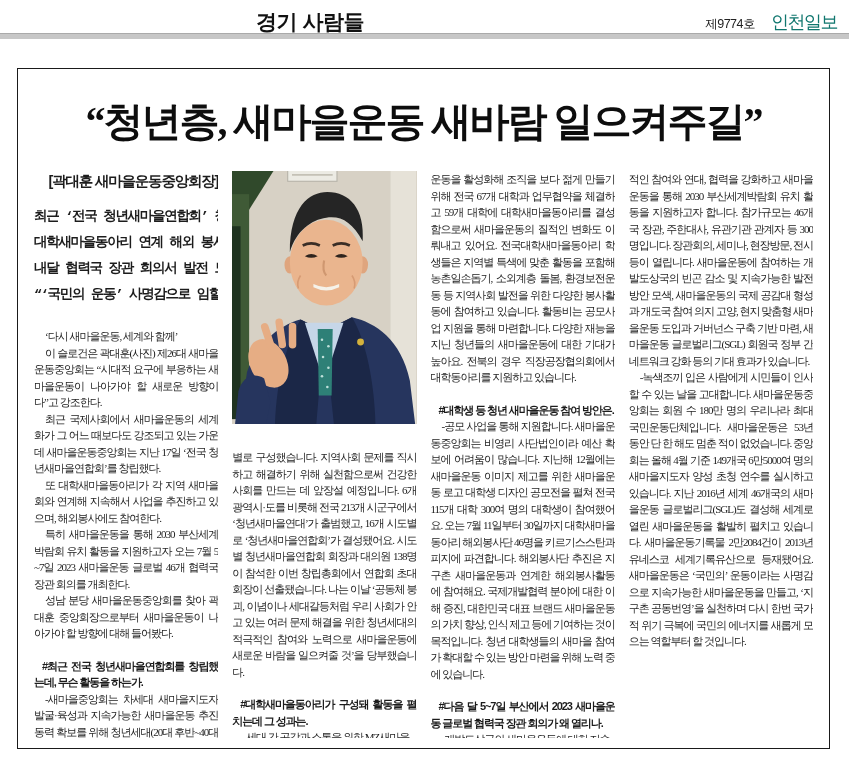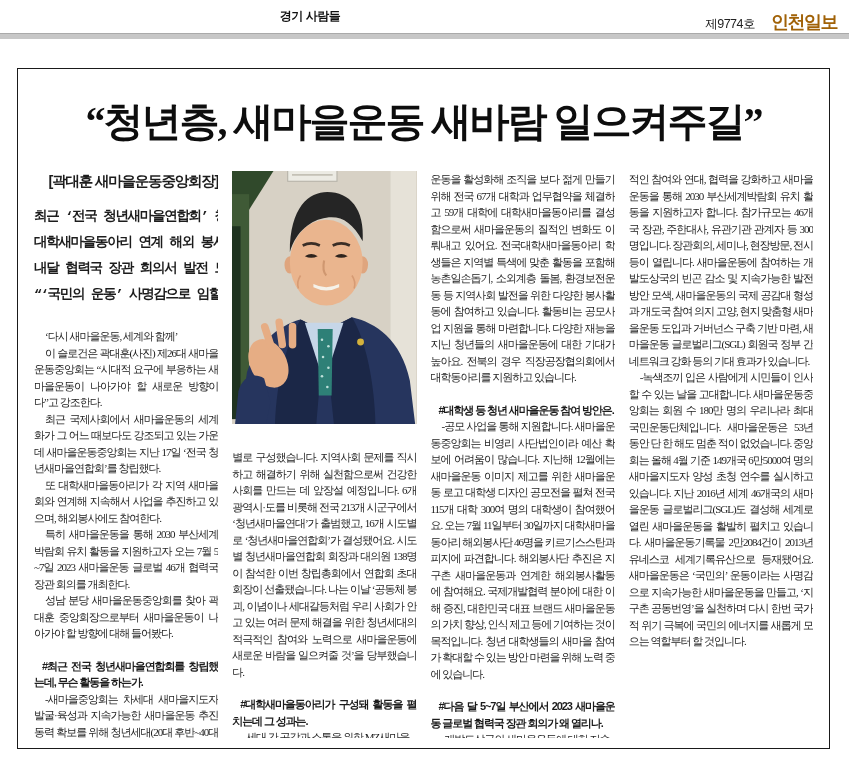--- a/index.html
+++ b/index.html
@@ -4,25 +4,25 @@
 <style>
   * { box-sizing: border-box; margin: 0; padding: 0; }
   html,body { background:#ffffff; }
   body {
     width: 849px; height: 764px; position: relative; overflow: hidden;
     font-family: "Liberation Sans", sans-serif; color:#1c1c1c;
   }
   
   .masthead-title {
     position:absolute; top:8px; left:235px; width:150px; text-align:center;
-    font-size:12px; font-weight:bold; letter-spacing:-0.5px; color:#111;
+    font-size:21px; font-weight:bold; letter-spacing:-0.5px; color:#111;
   }
   .masthead-right { position:absolute; top:10px; right:12px; display:flex; align-items:baseline; gap:16px; }
   .issue-no { font-size:12.5px; letter-spacing:-0.5px; color:#222; }
-  .paper-logo { font-size:18px; font-weight:700; letter-spacing:-1.5px; color:#a16207; }
+  .paper-logo { font-size:18px; font-weight:400; letter-spacing:-1.5px; color:#0f766e; }
   .gray-bar { position:absolute; top:33px; left:0; width:849px; height:6px; background:#c7c7c7; border-top:1px solid #aaa; }
   
   .article-box {
     position:absolute; top:68px; left:17px; width:813px; height:681px;
     border:1.5px solid #1a1a1a; background:#fff;
   }
   .headline {
     margin-top:25px; text-align:center;
     font-family:"Liberation Serif", serif; font-weight:600;
     font-size:40px; letter-spacing:-2px; color:#0d0d0d; white-space:nowrap;

